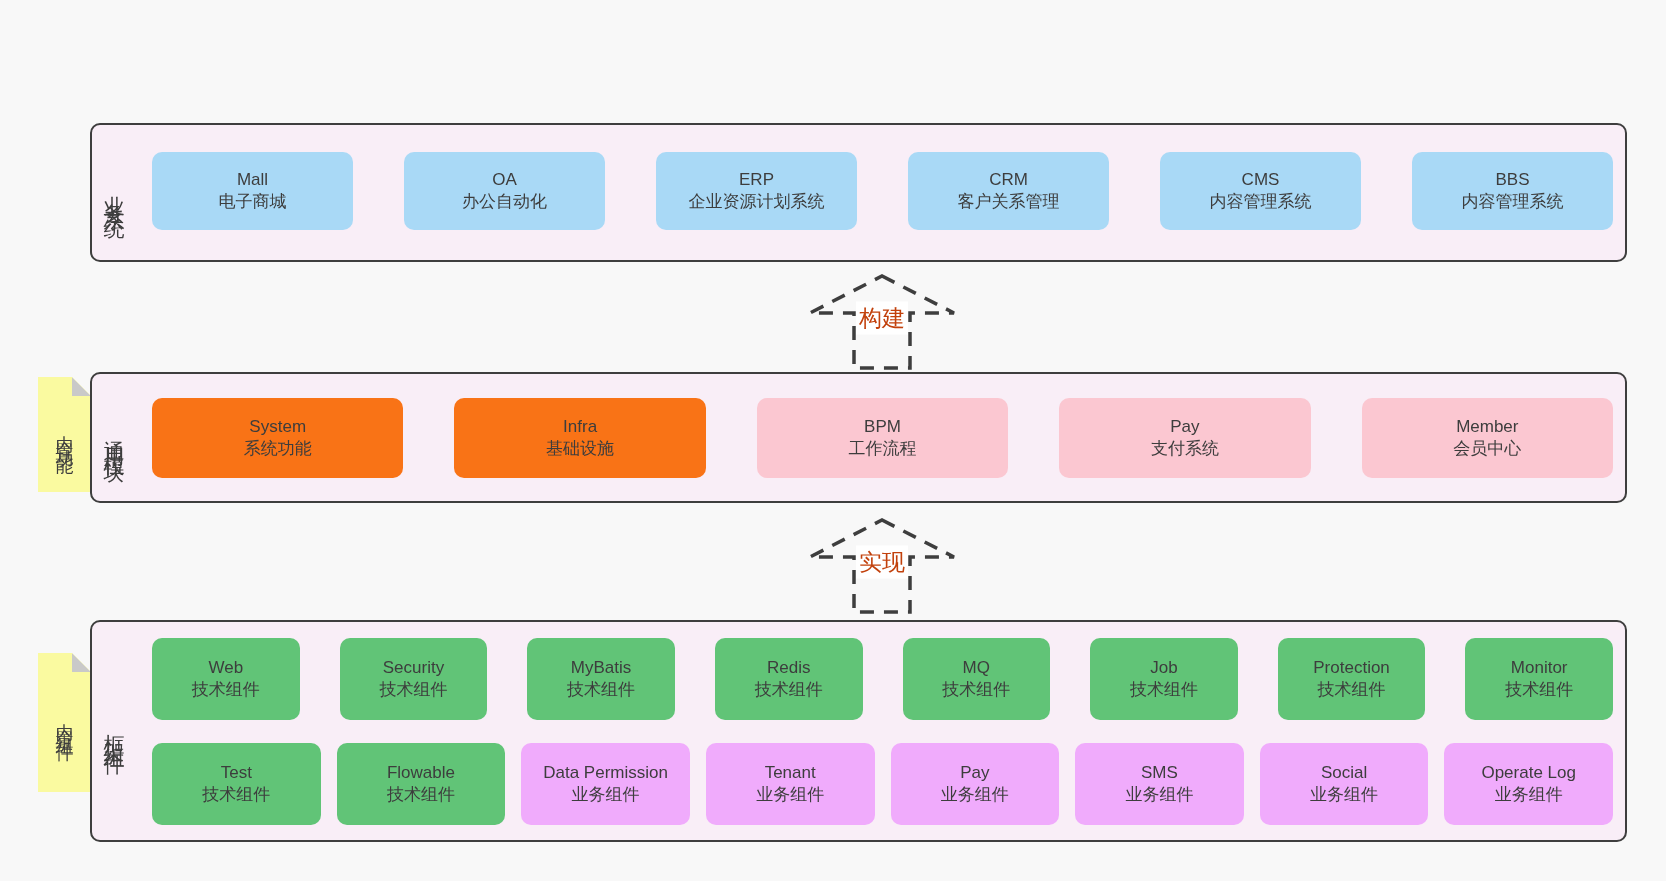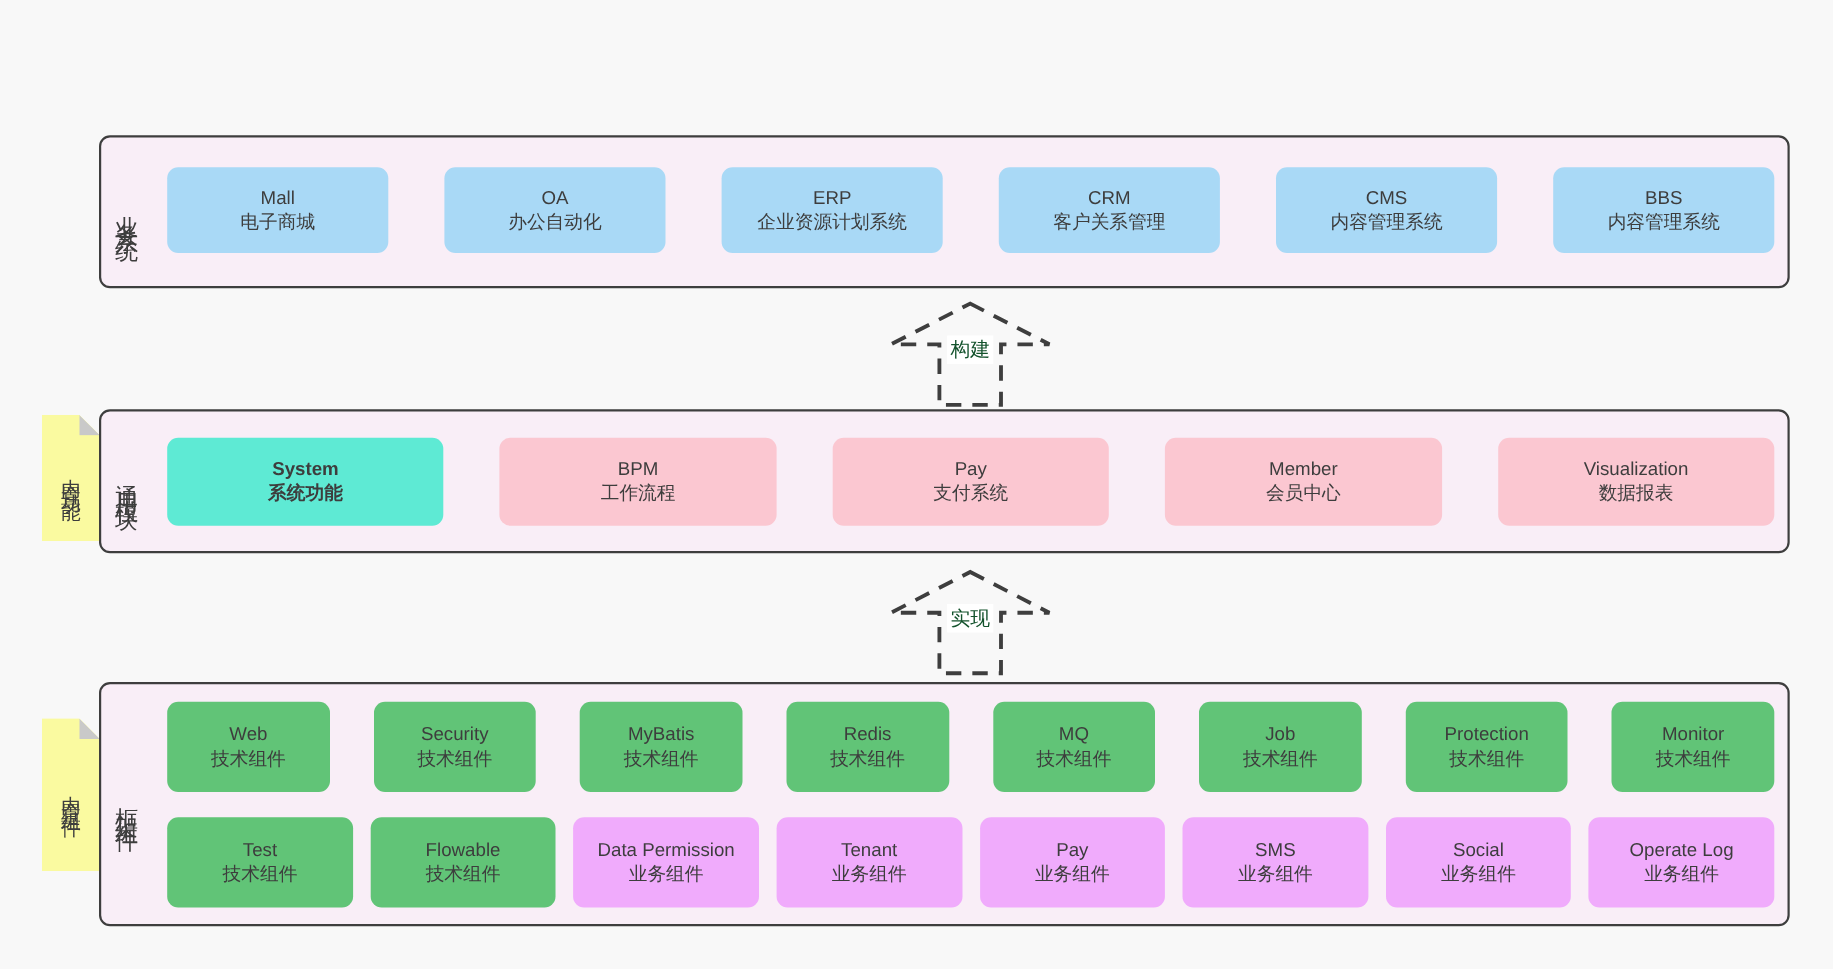--- a/index.html
+++ b/index.html
@@ -22,42 +22,42 @@
   .boxrow{position:absolute;left:60px;right:12px;display:flex;}
   #row-business{top:27px;height:78px;gap:51px;}
   #row-modules{top:24px;height:80px;gap:51px;}
   #row-comp-1{top:16px;height:82px;gap:40px;}
   #row-comp-2{top:121px;height:82px;gap:16px;}
 
   .box{flex:1;border-radius:10px;display:flex;flex-direction:column;
        align-items:center;justify-content:center;text-align:center;
        font-size:17px;line-height:1.32;color:#3d3d3d;padding:2px 6px;box-sizing:border-box;}
   .v-blue{background:#a9d9f6;}
-  .v-red{background:#5eead4;font-weight:bold;}
+  .v-red{background:#f97316;}
   .v-pink{background:#fbc7d1;justify-content:center;}
   .v-green{background:#61c477;}
   .v-green-light{background:#f0abfc;}
 
   
   .note{position:absolute;left:38px;width:53px;background:#fafaa0;z-index:1;
         clip-path:polygon(0 0,calc(100% - 19px) 0,100% 19px,100% 100%,0 100%);}
   #note-modules{top:377px;height:115px;}
   #note-components{top:653px;height:139px;}
   .note-fold{position:absolute;top:0;right:0;width:19px;height:19px;background:#c9c9c9;
              clip-path:polygon(0 0,100% 100%,0 100%);}
   .note-text{position:absolute;left:50%;top:50%;transform:translate(-50%,-50%);
              writing-mode:vertical-rl;text-orientation:upright;
              font-size:18px;letter-spacing:7px;color:#3d3d3d;line-height:1;}
 
   
   .arrow{position:absolute;left:800px;width:164px;height:100px;z-index:1;}
   .arrow svg{display:block;width:100%;height:100%;}
   .arrow polygon{fill:none;stroke:#3e3e3e;stroke-width:3.5;stroke-dasharray:14 10;}
   .arrow-label{position:absolute;left:50%;top:46px;transform:translate(-50%,-50%);
-               background:#ffffff;padding:1px 3px;font-size:18px;color:#14532d;white-space:nowrap;}
+               background:#ffffff;padding:1px 3px;font-size:23px;color:#c2410c;white-space:nowrap;}
   #arrow-build{top:272px;}
   #arrow-implement{top:516px;}
 </style>
 </head>
 <body>
 
 <div class="canvas">
 
   <div class="sec" id="sec-business">
     <div class="vlabel">业务系统</div>
@@ -101,35 +101,35 @@
     <div class="note-text">内置功能</div>
   </div>
 
   <div class="sec" id="sec-modules">
     <div class="vlabel">通用模块</div>
     <div class="boxrow" id="row-modules">
       <div class="box v-red">
         <span>System</span>
         <span>系统功能</span>
       </div>
+      <div class="box v-red">
+        <span>Infra</span>
+        <span>基础设施</span>
+      </div>
       <div class="box v-pink">
         <span>BPM</span>
         <span>工作流程</span>
       </div>
       <div class="box v-pink">
         <span>Pay</span>
         <span>支付系统</span>
       </div>
       <div class="box v-pink">
         <span>Member</span>
         <span>会员中心</span>
-      </div>
-      <div class="box v-pink">
-        <span>Visualization</span>
-        <span>数据报表</span>
       </div>
     </div>
   </div>
 
   <div class="arrow" id="arrow-implement">
     <svg viewBox="0 0 164 100">
       <polygon points="82,4 154,41 110,41 110,96 54,96 54,41 10,41"></polygon>
     </svg>
     <div class="arrow-label">实现</div>
   </div>

